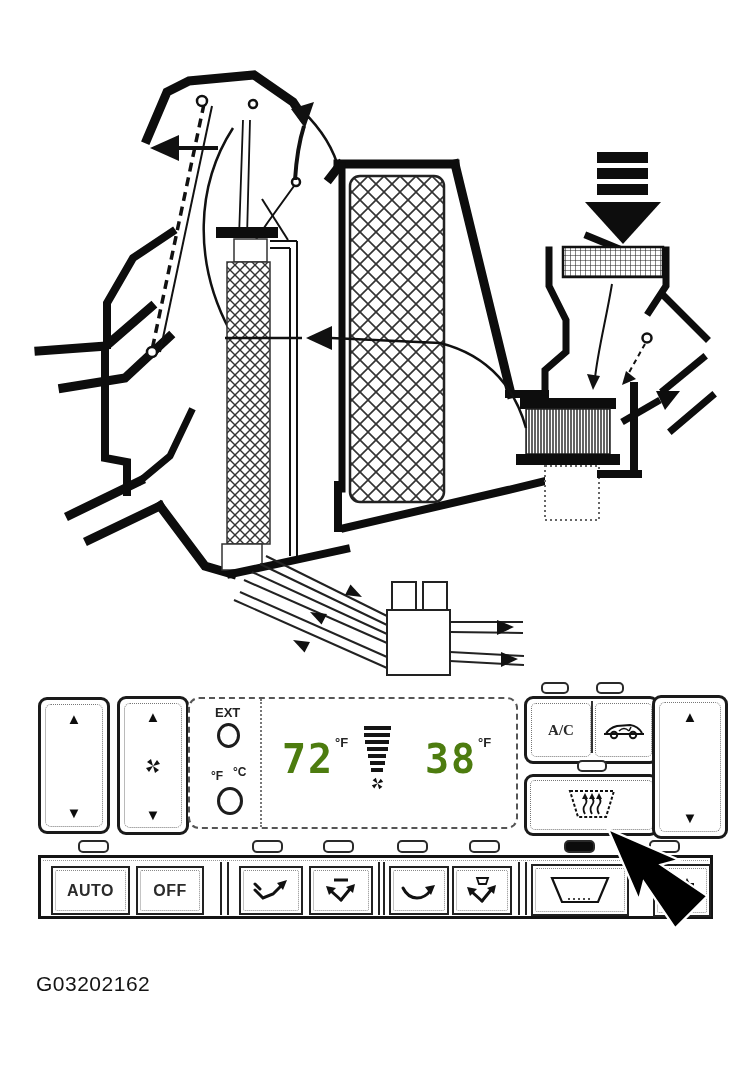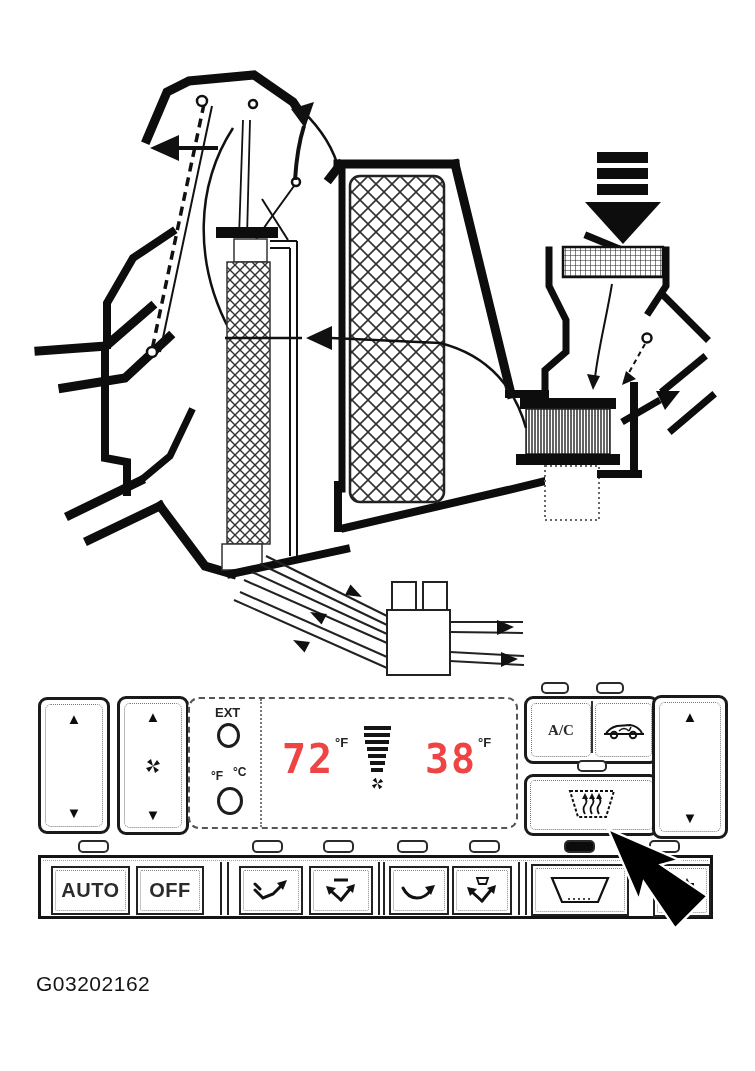--- a/index.html
+++ b/index.html
@@ -10,35 +10,35 @@
   .abs{position:absolute;}
   .bezel{position:absolute;border:3px solid #1a1a1a;border-radius:9px;background:#fff;}
   .inner-dot{position:absolute;inset:3px;border:1px dotted #8a8a8a;border-radius:5px;pointer-events:none;}
   .rocker{position:absolute;inset:4px;border:1px dotted #777;border-radius:6px;
           display:flex;flex-direction:column;align-items:center;justify-content:space-between;
           padding:7px 0;box-sizing:border-box;}
   .tri{font-size:15px;line-height:13px;color:#0d0d0d;}
   .btn{position:absolute;border:2px solid #222;background:#fff;
        display:flex;align-items:center;justify-content:center;box-sizing:border-box;}
   .btn .inner-dot{inset:2px;border-radius:2px;}
-  .btn-label{font-size:20px;font-weight:700;letter-spacing:.5px;color:#2b2b2b;}
+  .btn-label{font-size:16px;font-weight:700;letter-spacing:.5px;color:#2b2b2b;}
   .led{position:absolute;width:27px;height:9px;border:2px solid #2a2a2a;border-radius:5px;background:#fff;}
   .led.on{background:#0c0c0c;}
   .led.sm{width:24px;height:8px;}
   .vline{position:absolute;width:2px;background:#222;}
 
   
   #display-panel{position:absolute;left:188px;top:697px;width:326px;height:128px;
                  border:2px dashed #555;border-radius:11px;background:#fff;}
   #sensor-col{position:absolute;left:8px;top:0;width:56px;height:100%;
               border-right:2px dotted #777;box-sizing:border-box;margin-left:8px;}
   .sensor-lbl{position:absolute;font-weight:700;color:#222;}
   .sensor-circle{position:absolute;width:17px;height:19px;border:3px solid #1d1d1d;border-radius:50%;background:#fff;}
   .seg{position:absolute;font-family:"DejaVu Sans Mono",monospace;font-weight:700;
-       font-size:40px;letter-spacing:2px;color:#ef4444;line-height:40px;}
+       font-size:40px;letter-spacing:2px;color:#4d7c0f;line-height:40px;}
   .seg-unit{position:absolute;font-size:13px;font-weight:700;color:#262626;}
   #fanbars{position:absolute;left:363px;top:726px;width:28px;display:flex;flex-direction:column;
            align-items:center;gap:3px;}
   #fanbars .bar{height:4px;background:#151515;}
 
   #caption{position:absolute;left:36px;top:972px;font-size:21px;color:#141414;letter-spacing:.5px;}
 </style>
 </head>
 <body>
 

